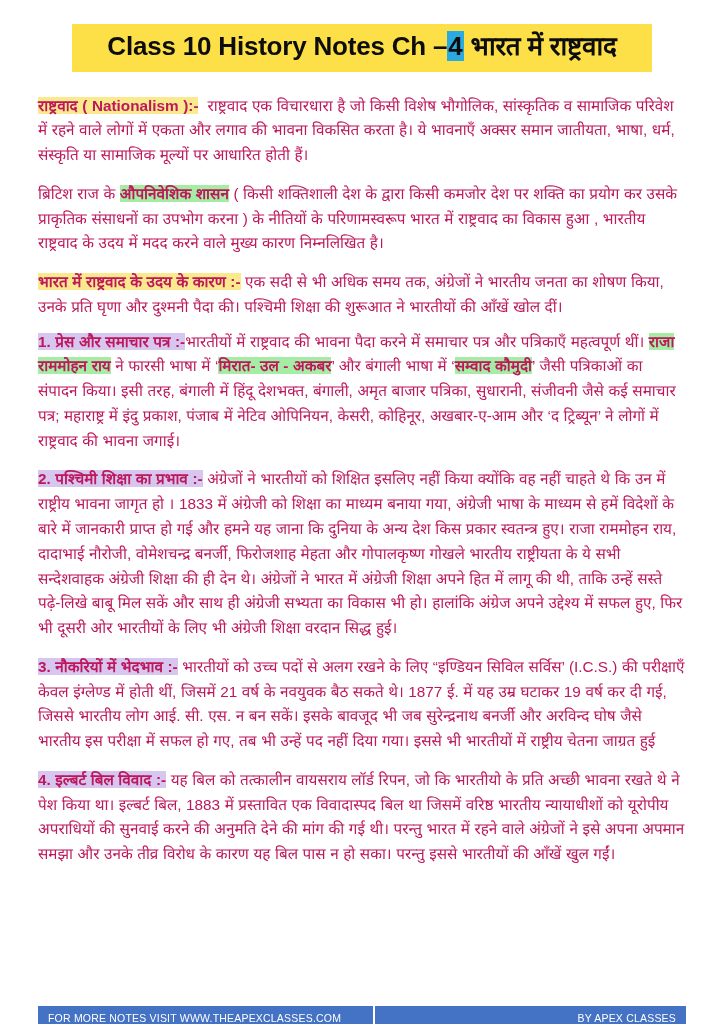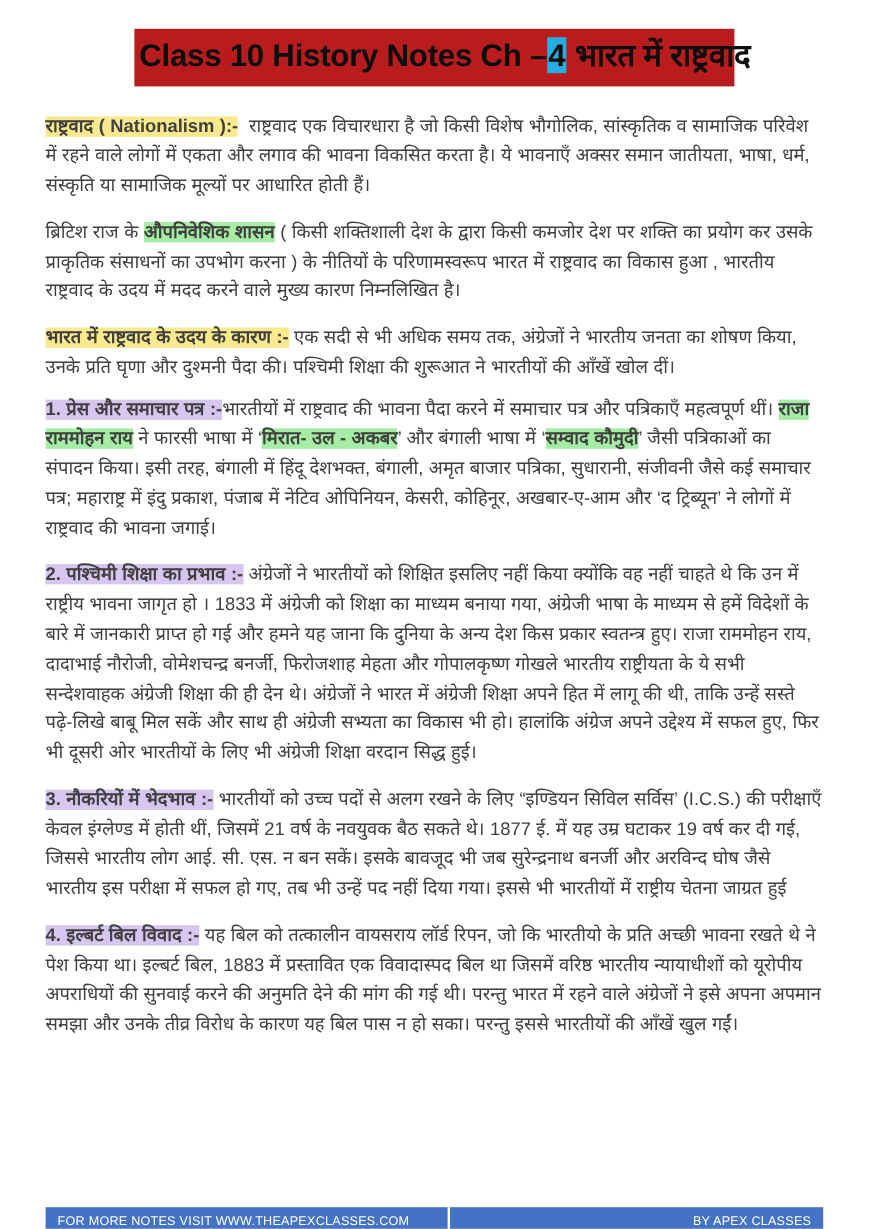--- a/index.html
+++ b/index.html
@@ -19,22 +19,22 @@
     height: 1024px;
     background: #ffffff;
     position: relative;
     box-sizing: border-box;
     padding: 0 38px;
   }
 
   
   .title-banner {
     margin: 24px auto 0 auto;
-    width: 500px;
-    background: #b91c1c;
+    width: 580px;
+    background: #fde047;
     text-align: center;
     padding: 6px 4px 9px 4px;
     box-sizing: border-box;
   }
   .title-text {
     font-size: 26px;
     font-weight: bold;
     color: #0d0d0d;
     letter-spacing: -0.2px;
     line-height: 1.25;
@@ -46,21 +46,21 @@
   }
 
   
   .content {
     margin-top: 22px;
   }
   p.para {
     margin: 0 0 14px 0;
     font-size: 15.3px;
     line-height: 1.62;
-    color: #404040;
+    color: #be185d;
     text-align: left;
     word-spacing: 0.3px;
   }
   p.tight {
     margin-bottom: 10px;
   }
 
   
   .hl-yellow  { background: #fbe98d; font-weight: bold; }
   .hl-green   { background: #a5eda5; font-weight: bold; }

